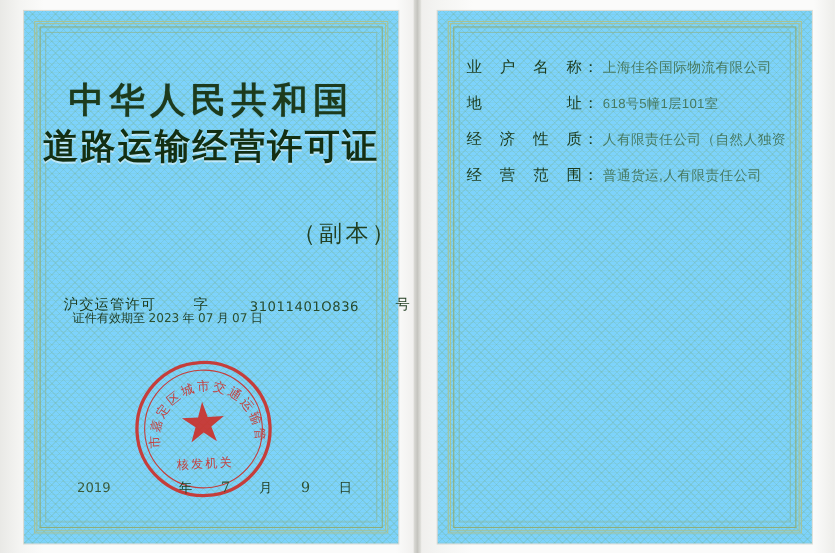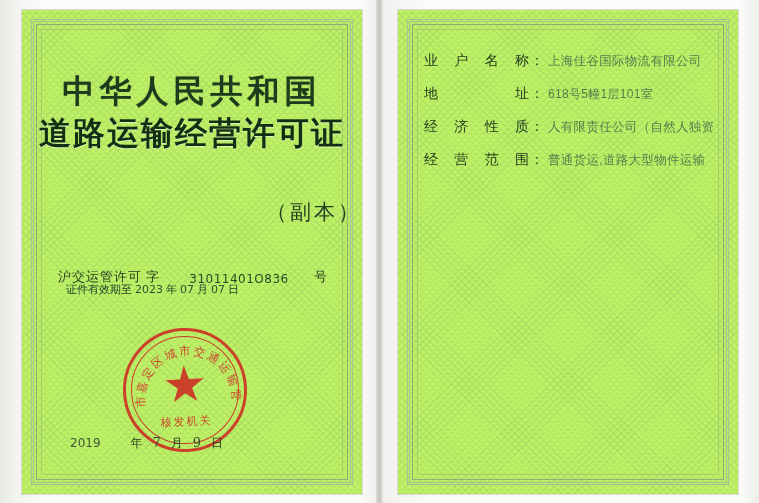--- a/index.html
+++ b/index.html
@@ -40,21 +40,21 @@
     left: 376px;
     width: 7px;
     height: 503px;
     background: linear-gradient(to right, #d9d9d4, #bdbdb7, #e4e4df);
     opacity: .85;
   }
 
   
   .panel {
     position: absolute;
-    background: #bef264;
+    background: #7dd3fc;
     box-shadow: 0 0 0 1px rgba(120,130,110,.25);
   }
   .panel::before {
     
     content: "";
     position: absolute;
     inset: 0;
     background-image:
       repeating-linear-gradient(45deg, rgba(110,160,95,.16) 0 1px, rgba(255,255,255,0) 1px 5px),
       repeating-linear-gradient(-45deg, rgba(110,160,95,.16) 0 1px, rgba(255,255,255,0) 1px 5px),
@@ -141,20 +141,21 @@
     position: absolute;
     top: 258px;
     left: 36px;
     width: 270px;
     display: flex;
     align-items: flex-end;
     font-size: 13px;
     color: #1c3a1c;
     font-family: "DejaVu Serif", "Liberation Serif", serif;
     letter-spacing: 1px;
+    gap: 30px;
   }
   .num-line .lbl { white-space: nowrap; }
   .num-line .ch  { padding: 0 4px; }
   .num-line .val {
     flex: 1;
     text-align: center;
     font-family: "DejaVu Sans", "Liberation Sans", sans-serif;
     font-size: 12px;
     color: #26492a;
     letter-spacing: .5px;
@@ -238,20 +239,21 @@
   .date-line {
     position: absolute;
     bottom: 42px;
     left: 48px;
     width: 250px;
     display: flex;
     align-items: baseline;
     font-size: 12px;
     color: #223f22;
     font-family: "DejaVu Serif", "Liberation Serif", serif;
+    justify-content: space-between;
   }
   .date-line .y {
     font-family: "DejaVu Sans", "Liberation Sans", sans-serif;
     color: #3a5a3a;
     font-size: 12px;
   }
   .date-line .sp { display: inline-block; width: 30px; }
   .date-line .hw {
     color: #2e4f2e;
     font-size: 13px;
@@ -383,20 +385,20 @@
 
         <div class="field-row">
           <span class="field-label">经济性质</span>
           <span class="field-colon">：</span>
           <span class="field-value">人有限责任公司（自然人独资</span>
         </div>
 
         <div class="field-row">
           <span class="field-label">经营范围</span>
           <span class="field-colon">：</span>
-          <span class="field-value">普通货运,道路大型物件运输</span>
+          <span class="field-value">普通货运,人有限责任公司</span>
         </div>
 
       </div>
 
     </div>
   </div>
 </div>
 
 </body></html>

